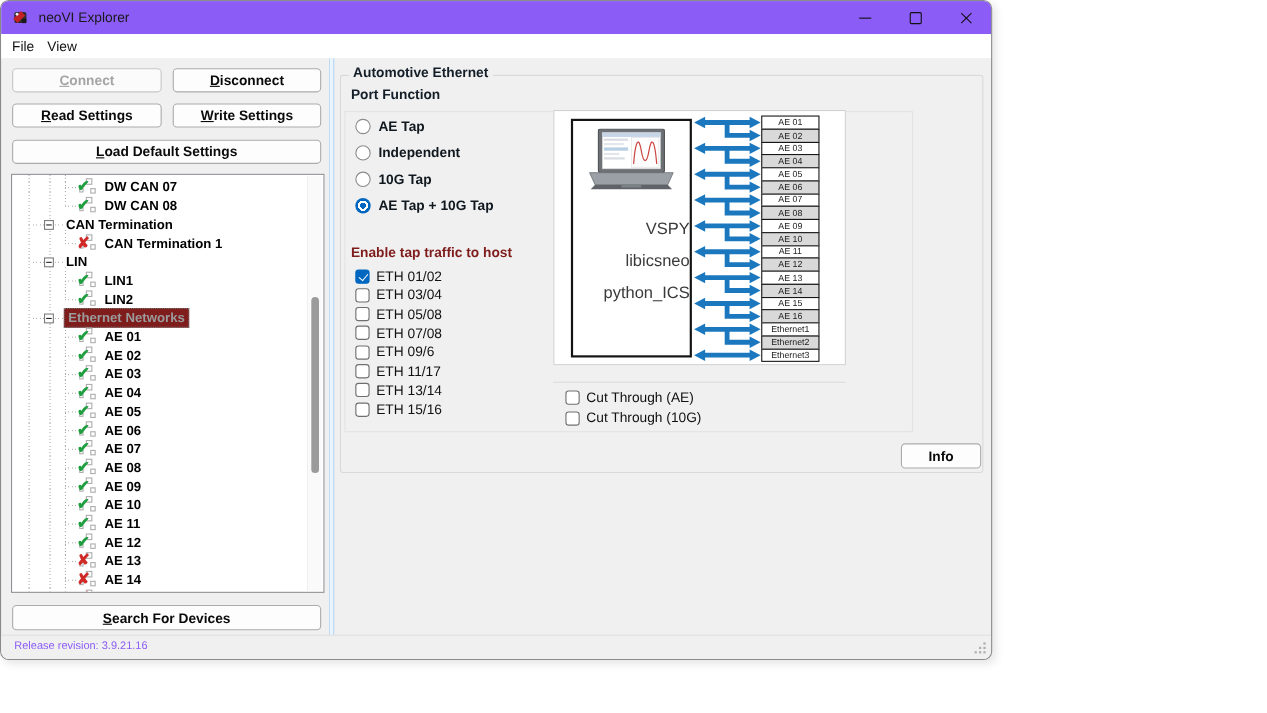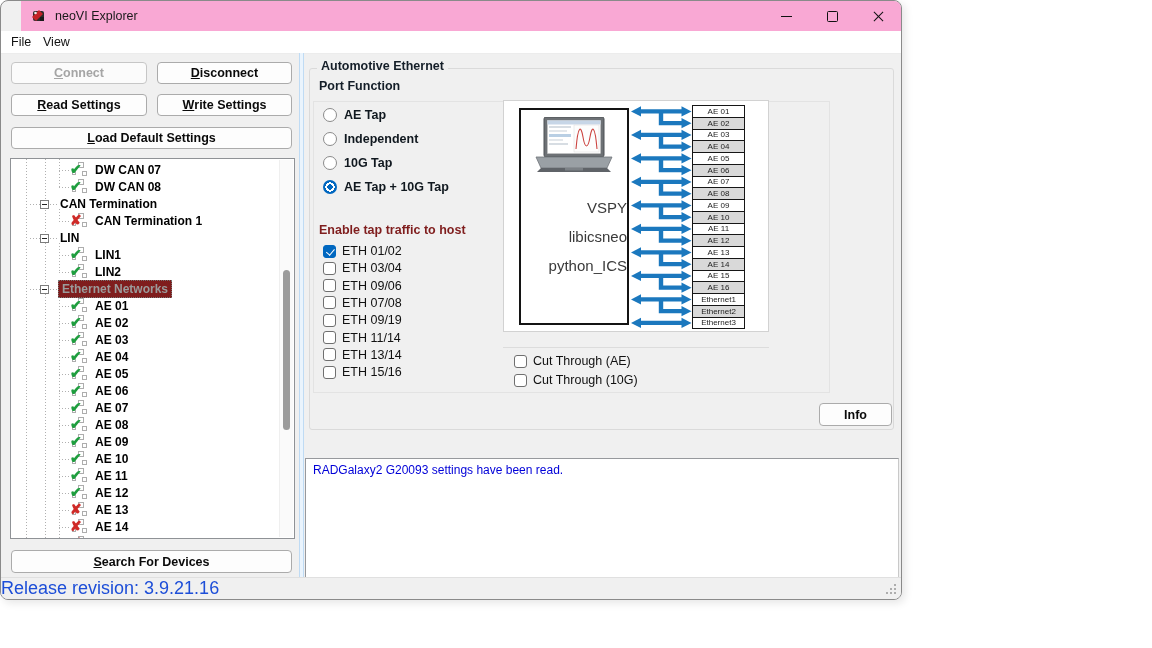--- a/index.html
+++ b/index.html
@@ -2,21 +2,21 @@
 <html><head>
 <meta charset="utf-8">
 <style>
   html,body{margin:0;padding:0;background:#fff;}
   #stage{position:relative;width:1152px;height:648px;background:#fff;overflow:hidden;
          font-family:"Liberation Sans",sans-serif;-webkit-font-smoothing:antialiased;}
   #win{position:absolute;left:0;top:0;width:902px;height:600px;background:#F0F0F0;
        border:1px solid #8a8a8a;border-radius:8px;overflow:hidden;box-sizing:border-box;
        box-shadow:3px 3px 8px rgba(0,0,0,.10);}
   
-  .titlebar{position:absolute;left:0;top:0;right:0;height:30px;background:#f9a8d4;margin-left:20px;}
+  .titlebar{position:absolute;left:0;top:0;right:0;height:30px;background:#8b5cf6;}
   .app-icon{position:absolute;left:10px;top:7px;width:16px;height:16px;}
   .title-text{position:absolute;left:34px;top:8px;font-size:12.5px;color:#1a1a1a;white-space:nowrap;}
   .ctrl{position:absolute;top:0;width:46px;height:30px;display:flex;align-items:center;justify-content:center;}
   #ctrl-min{right:92px}#ctrl-max{right:46px}#ctrl-close{right:0}
   .g-min{width:11px;height:1px;background:#111;}
   .g-max{width:9px;height:9px;border:1px solid #111;border-radius:1.5px;}
   .g-close{position:relative;width:11px;height:11px;}
   .g-close::before,.g-close::after{content:"";position:absolute;left:-1px;top:5px;width:13px;height:1px;background:#111;}
   .g-close::before{transform:rotate(45deg);} .g-close::after{transform:rotate(-45deg);}
   
@@ -96,21 +96,21 @@
   #arrows{position:absolute;left:0;top:0;}
   .port{position:absolute;left:188px;width:53px;height:12.8px;box-sizing:border-box;border:1px solid #161616;
         display:flex;align-items:center;justify-content:center;font-size:8px;color:#222;background:#fff;}
   .port.shaded{background:#D9D9D9;}
   #cuts{position:absolute;left:513px;top:352px;width:200px;}
   
   #msgbox{position:absolute;left:304px;top:457px;width:594px;height:120px;background:#fff;box-sizing:border-box;
           border:1px solid #C9C9C9;border-top-color:#97999D;border-left-color:#97999D;
           font-size:12px;color:#0000D8;padding:4px 7px;}
   #statusbar{position:absolute;left:0;right:0;bottom:0;height:21px;background:#F0F0F0;border-top:1px solid #E0E0E0;}
-  #status-text{position:absolute;left:0;top:0;line-height:20px;font-size:18px;color:#1d4ed8;}
+  #status-text{position:absolute;left:12px;top:0;line-height:20px;font-size:10px;color:#8b5cf6;}
   #grip{position:absolute;right:4px;bottom:4px;width:11px;height:11px;}
   #grip i{position:absolute;left:0;top:0;width:2px;height:2px;background:transparent;
           box-shadow:8px 0 #ADADAD,8px 4px #ADADAD,4px 4px #ADADAD,8px 8px #ADADAD,4px 8px #ADADAD,0 8px #ADADAD;}
 </style>
 </head>
 <body>
 
 <div id="stage">
   <div id="win">
 
@@ -406,33 +406,33 @@
         <div class="chk-row" style="top: 0px;">
           <span class="checkbox on"></span>
           <span class="chk-label">ETH 01/02</span>
         </div>
         <div class="chk-row" style="top: 17.3px;">
           <span class="checkbox"></span>
           <span class="chk-label">ETH 03/04</span>
         </div>
         <div class="chk-row" style="top: 34.6px;">
           <span class="checkbox"></span>
-          <span class="chk-label">ETH 09/06</span>
+          <span class="chk-label">ETH 05/08</span>
         </div>
         <div class="chk-row" style="top: 51.9px;">
           <span class="checkbox"></span>
           <span class="chk-label">ETH 07/08</span>
         </div>
         <div class="chk-row" style="top: 69.2px;">
           <span class="checkbox"></span>
-          <span class="chk-label">ETH 09/19</span>
+          <span class="chk-label">ETH 09/6</span>
         </div>
         <div class="chk-row" style="top: 86.5px;">
           <span class="checkbox"></span>
-          <span class="chk-label">ETH 11/14</span>
+          <span class="chk-label">ETH 11/17</span>
         </div>
         <div class="chk-row" style="top: 103.8px;">
           <span class="checkbox"></span>
           <span class="chk-label">ETH 13/14</span>
         </div>
         <div class="chk-row" style="top: 121.1px;">
           <span class="checkbox"></span>
           <span class="chk-label">ETH 15/16</span>
         </div>
       </div>
@@ -538,23 +538,20 @@
           <span class="chk-label">Cut Through (AE)</span>
         </div>
         <div class="chk-row" style="top: 19px;">
           <span class="checkbox"></span>
           <span class="chk-label">Cut Through (10G)</span>
         </div>
       </div>
 
     <div class="btn" id="btn-info">Info</div>
 
-    <div id="msgbox">
-      <span>RADGalaxy2 G20093 settings have been read.</span>
-    </div>
 
     <div id="statusbar">
       <span id="status-text">Release revision: 3.9.21.16</span>
       <div id="grip">
           <i></i>
         </div>
     </div>
 
   </div>
 </div>

